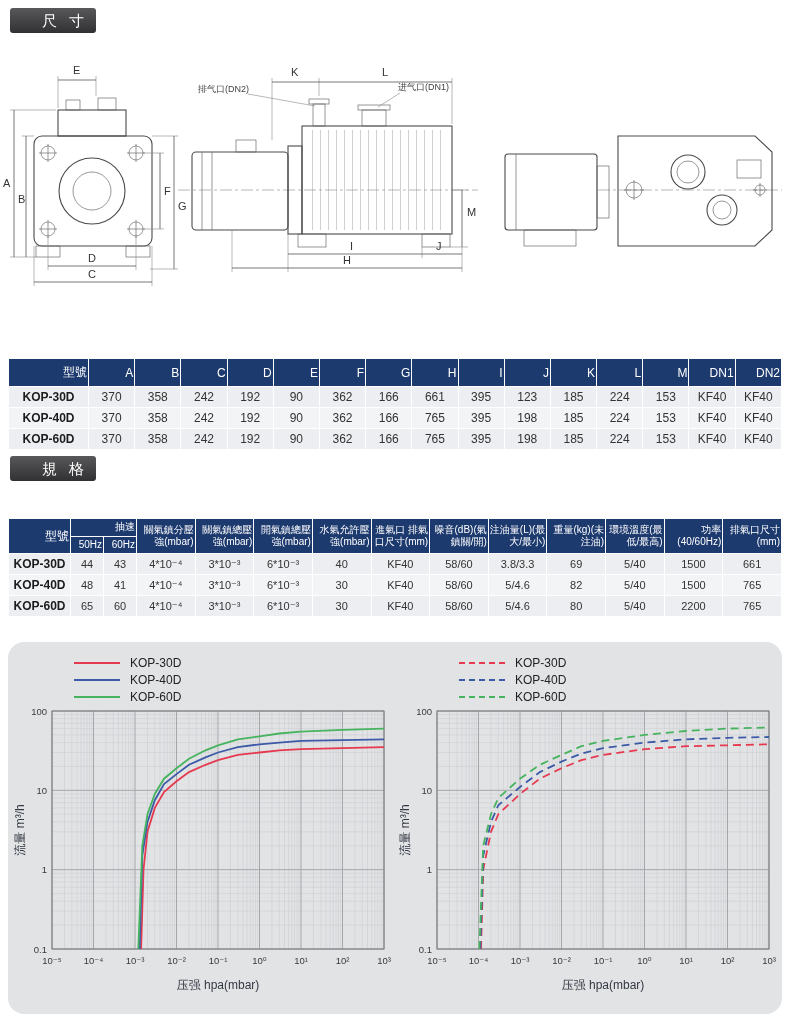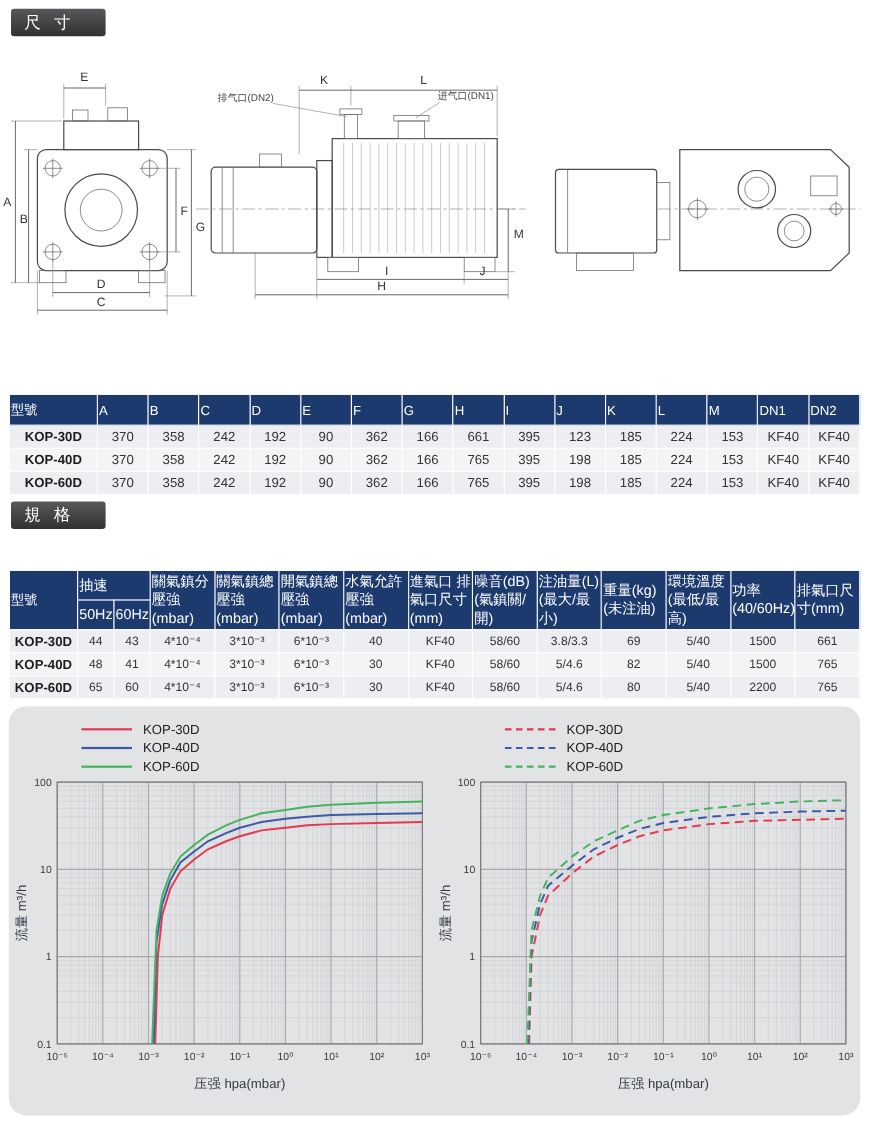--- a/index.html
+++ b/index.html
@@ -1,40 +1,40 @@
 <!DOCTYPE html>
 <html><head>
 <meta charset="utf-8">
 <style>
   *{box-sizing:border-box;margin:0;padding:0}
   html,body{background:#fff}
   body{font-family:"Liberation Sans","DejaVu Sans",sans-serif}
   .page{position:relative;width:790px;height:1024px;background:#fff;overflow:hidden}
 
   .badge{position:absolute;left:10px;width:86px;height:25px;color:#fff;font-size:15px;
-         line-height:25px;text-align:left;letter-spacing:12px;text-indent:12px;
+         line-height:25px;text-align:right;letter-spacing:12px;text-indent:12px;
          background:linear-gradient(#58585a,#313133);border-radius:3px}
   #badge-dim{top:8px}
   #badge-spec{top:456px}
 
   .drawing{position:absolute;left:0;top:40px}
   .drawing .out{fill:none;stroke:#4a4a4a;stroke-width:1.1}
   .drawing .thin{fill:none;stroke:#6b6b6b;stroke-width:0.7}
   .drawing .dim{stroke:#555;stroke-width:0.8}
   .drawing .ext{stroke:#888;stroke-width:0.6}
   .drawing .cl{stroke:#999;stroke-width:0.7;stroke-dasharray:12 3 3 3}
   .drawing text{font-size:11px;fill:#333}
   .drawing text.co{font-size:9px;fill:#444}
 
   table{border-collapse:collapse;position:absolute;left:8px;table-layout:fixed;width:774px}
   #dim-table{top:358px;font-size:12px}
   #spec-table{top:518px;font-size:11px}
   th{background:#1d3a6f;color:#fff;font-weight:normal;border:1px solid #fdfdfd;
-     padding:5px 1px;font-size:12px;text-align:left}
-  #spec-table th{font-size:13px;line-height:1.25;padding:2px 1px}
+     padding:5px 1px;font-size:12px;text-align:right}
+  #spec-table th{font-size:10px;line-height:1.25;padding:2px 1px}
   td{background:#edeef1;color:#333;text-align:center;border:1px solid #fff;padding:3px 1px}
   tbody tr:nth-child(even) td{background:#f3f4f6}
   tbody tr td:first-child{color:#1c1c1c;font-weight:bold;font-size:12px}
 
   .chart-panel{position:absolute;left:8px;top:642px;width:774px;height:372px;
                background:#e2e3e5;border-radius:16px;display:flex;padding:8px 0 0 4px}
   .chart-box{width:385px}
   .legend{margin:4px 0 0 62px}
   .legend-row{display:flex;align-items:center;height:17px}
   .swatch{width:46px;height:0;margin-right:10px}

